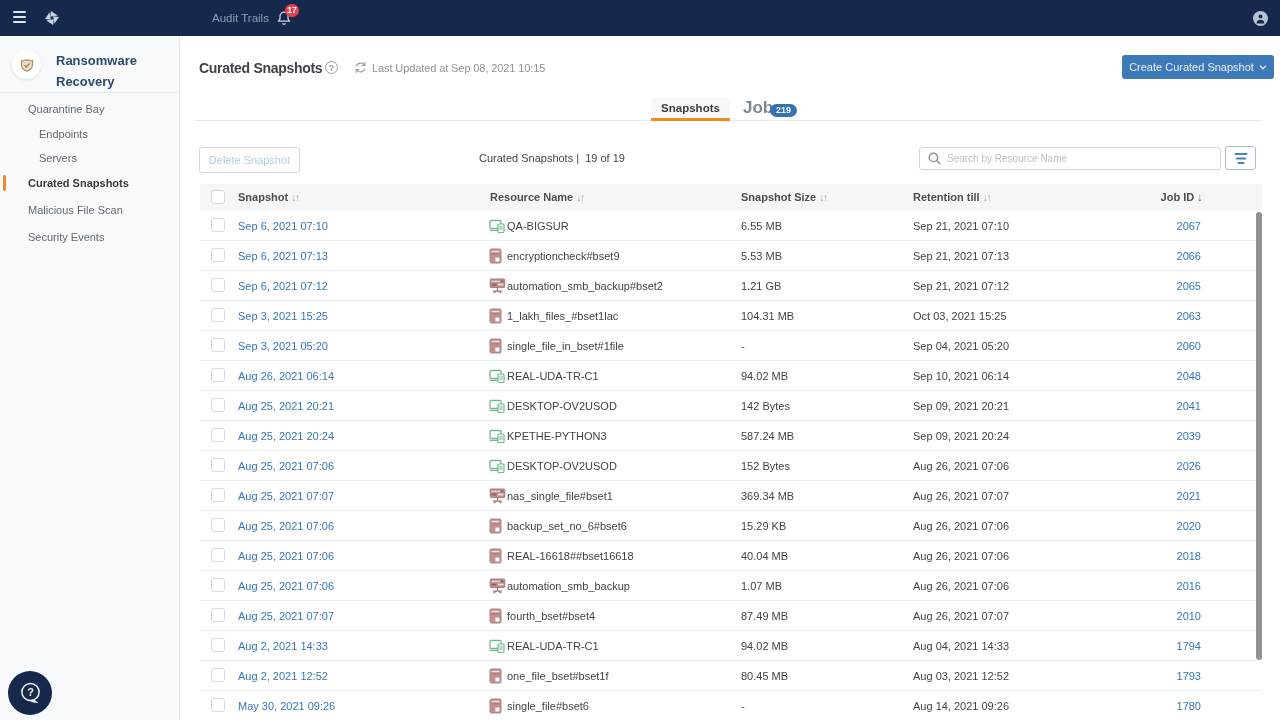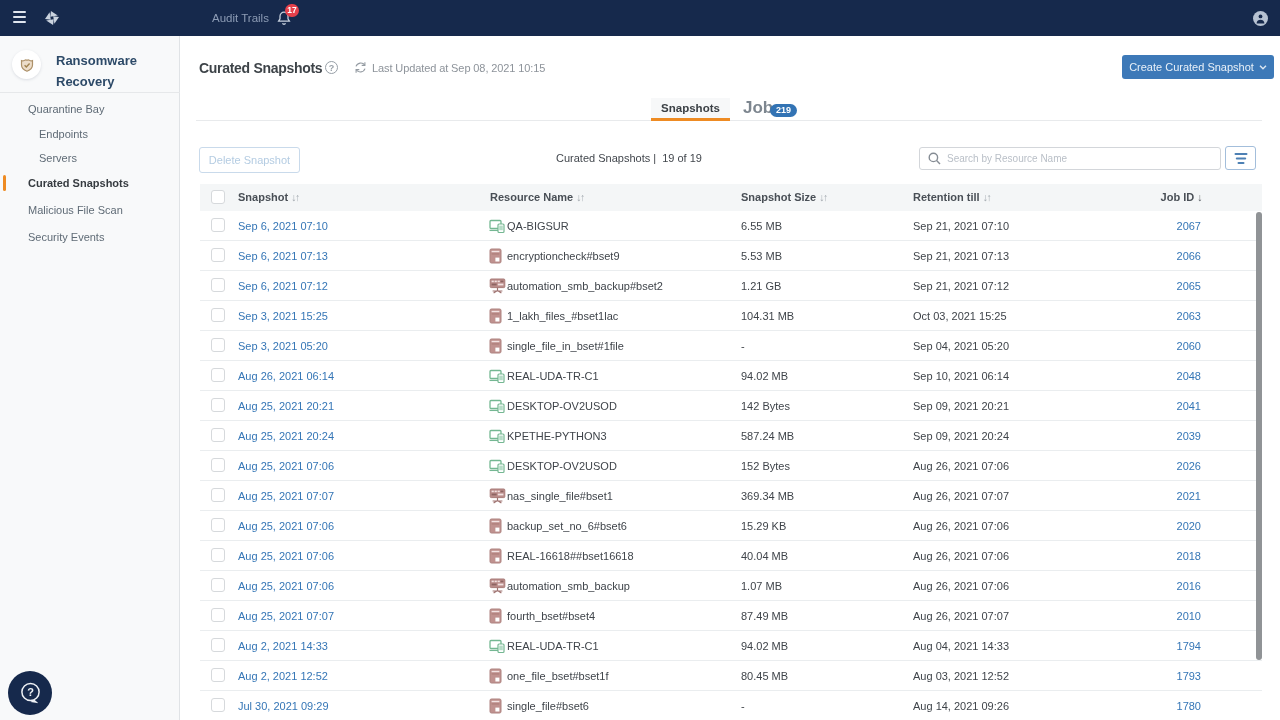--- a/index.html
+++ b/index.html
@@ -34,21 +34,21 @@
 
 #tabline { position:absolute; left:196px; top:120px; width:1066px; height:1px; background:#e8eaec; }
 #tab1 { position:absolute; left:651px; top:98px; width:79px; height:23px; background:#f7f8f9;
   border-bottom:3px solid #ee8b23; font-size:11.5px; font-weight:bold; color:#3b4045; text-align:center; line-height:21px; }
 #tab2 { position:absolute; left:743px; top:97px; font-size:17px; color:#7d868f; line-height:21px;font-weight:bold; }
 #tab2b { position:absolute; left:770px; top:104px; width:27px; height:13px; background:#3273b4; border-radius:7px;
   color:#fff; font-size:9px; font-weight:bold; text-align:center; line-height:13px; }
 
 #del-btn { position:absolute; left:199px; top:147px; width:101px; height:26px; border:1px solid #c9daeb;
   border-radius:3px; color:#b4cce2; font-size:11px; text-align:center; line-height:24px; }
-#count { position:absolute; left:479px; top:152px; width:300px; text-align:center; font-size:11px; color:#42474d; }
+#count { position:absolute; left:479px; top:152px; width:300px; text-align:left; font-size:11px; color:#42474d; }
 #search { position:absolute; left:919px; top:147px; width:302px; height:23px; border:1px solid #d3d6da; border-radius:3px; }
 #search span { position:absolute; left:27px; top:0; line-height:21px; font-size:10px; color:#b9bfc7; }
 #filter { position:absolute; left:1225px; top:146px; width:31px; height:24px; border:1px solid #a3bedb; border-radius:3px; }
 
 #thead { position:absolute; left:200px; top:184px; width:1062px; height:27px; background:#f4f6f7; }
 #thead .h { position:absolute; top:0; height:27px; line-height:27px; font-size:11px; font-weight:bold; color:#494f56; }
 #thead .sort { font-weight:normal; font-size:10.5px; color:#a6acb2; letter-spacing:-1.5px; }
 .cb { position:absolute; width:14px; height:14px; border:1px solid #d6d9dc; border-radius:3px; background:#fff; }
 .row { position:absolute; left:200px; width:1062px; height:30px; border-bottom:1px solid #eaedef; }
 .cell { position:absolute; top:0; height:30px; line-height:30px; font-size:11px; white-space:nowrap; }
@@ -396,21 +396,21 @@
         <rect x="2.6" y="5.2" width="7.8" height="1.4" fill="#b0807d"></rect>
         <rect x="6.4" y="9.6" width="4" height="3.9" fill="#ffffff"></rect>
       </svg></span>
 <span class="cell dark" style="left:307px">one_file_bset#bset1f</span>
 <span class="cell dark" style="left:541px">80.45 MB</span>
 <span class="cell dark" style="left:713px">Aug 03, 2021 12:52</span>
 <span class="cell link jid">1793</span>
 </div>
 <div class="row" style="top:691px">
 <span class="cb" style="left:11px;top:7px"></span>
-<span class="cell link" style="left:38px">Jul 30, 2021 09:29</span>
+<span class="cell link" style="left:38px">May 30, 2021 09:26</span>
 <span class="icon" style="left:289px"><svg width="13" height="16" viewBox="0 0 13 16">
         <rect x="1" y="1" width="11" height="14" rx="1.4" fill="#c0928f" stroke="#ae8380" stroke-width="1"></rect>
         <rect x="2.6" y="2.8" width="7.8" height="1.4" fill="#f2e3e2"></rect>
         <rect x="2.6" y="5.2" width="7.8" height="1.4" fill="#b0807d"></rect>
         <rect x="6.4" y="9.6" width="4" height="3.9" fill="#ffffff"></rect>
       </svg></span>
 <span class="cell dark" style="left:307px">single_file#bset6</span>
 <span class="cell dark" style="left:541px">-</span>
 <span class="cell dark" style="left:713px">Aug 14, 2021 09:26</span>
 <span class="cell link jid">1780</span>

